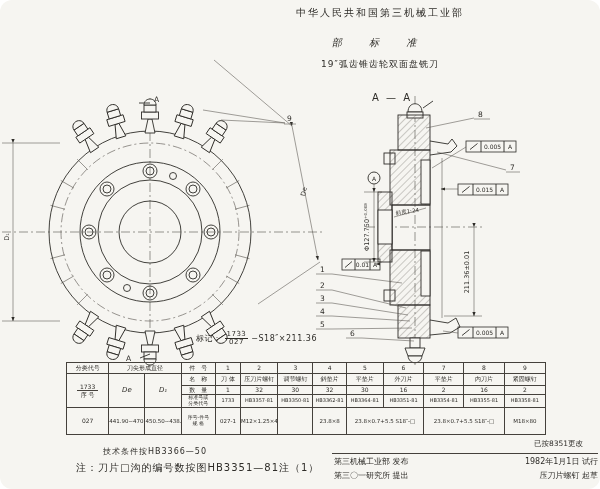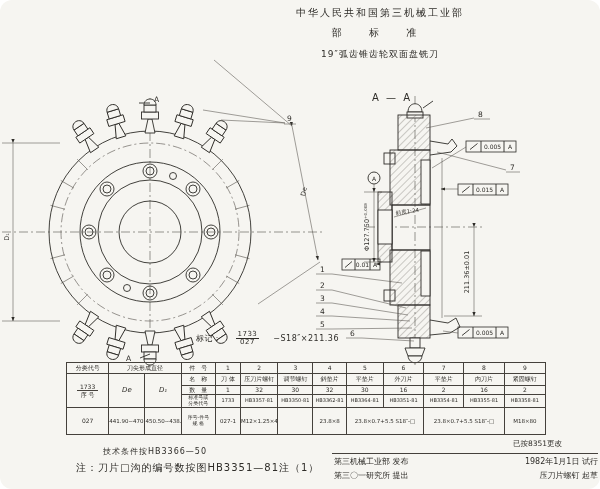--- a/index.html
+++ b/index.html
@@ -1,58 +1,58 @@
 <!DOCTYPE html>
 <html><head>
 <meta charset="utf-8">
 <style>
   html,body{margin:0;padding:0;}
   .page{position:relative;width:600px;height:489px;background:#f6f5f1;color:#2e2c28;
         font-family:"DejaVu Sans",sans-serif;overflow:hidden;border-radius:12px;}
   
   .hdr{position:absolute;left:240px;top:6px;width:280px;text-align:center;}
   .hdr .l1{font-size:10px;letter-spacing:2px;}
-  .hdr .l2{font-size:10px;letter-spacing:12px;margin-top:6px;}
+  .hdr .l2{font-size:10px;letter-spacing:12px;margin-top:16px;font-style:italic;}
   .hdr .l3{font-size:9px;letter-spacing:1px;margin-top:8px;}
   .stamp{position:absolute;left:523px;top:18px;width:70px;border:1px dashed #5a5650;
          font-size:7.5px;text-align:center;}
   .stamp .r1{padding:3px 1px;border-bottom:1px dashed #5a5650;letter-spacing:1px;}
   .stamp .r2{padding:3px 1px;}
   
   svg.draw{position:absolute;left:0;top:0;}
   svg text{font-family:"DejaVu Sans",sans-serif;fill:#2e2c28;}
   .ln{stroke:#2e2c28;stroke-width:0.9;fill:none;}
   .thin{stroke:#55514b;stroke-width:0.55;fill:none;}
   .cl{stroke:#55514b;stroke-width:0.6;fill:none;stroke-dasharray:9 3 2 3;}
   .hat{fill:url(#hatch);stroke:#2e2c28;stroke-width:0.9;}
   .paper{fill:#f6f5f1;}
   .fr{fill:none;stroke:#2e2c28;stroke-width:0.8;}
   .tf{font-size:6px;}
   .dim{font-size:6.5px;}
   .co{font-size:7.5px;}
   
   .marking{position:absolute;left:196px;top:331px;font-size:8px;letter-spacing:0.5px;
-           display:flex;align-items:center;gap:14px;}
+           display:flex;align-items:center;gap:3px;}
   .frac{display:inline-flex;flex-direction:column;text-align:center;font-size:7px;line-height:1.05;}
   .frac .t{border-bottom:1px solid #2e2c28;padding:0 2px;}
   
   table.parts{position:absolute;left:66px;top:362px;border-collapse:collapse;table-layout:fixed;
               width:480px;font-size:6px;text-align:center;}
   table.parts td{border:1px solid #45413c;padding:0;line-height:1.15;overflow:hidden;
                  white-space:nowrap;}
   td.ital{font-style:italic;font-size:7px;}
   td.std{font-size:5px;}
   td.spec{font-size:5.5px;}
   td.lb2{font-size:5px;line-height:1.1;}
   .tfr{display:inline-flex;flex-direction:column;line-height:1.2;font-size:6px;}
   .tfr .t{border-bottom:1px solid #45413c;padding:0 3px;}
   
   .tech{position:absolute;left:103px;top:446px;font-size:8px;letter-spacing:1px;}
   .note{position:absolute;left:76px;top:461px;font-size:10px;letter-spacing:1px;}
-  .rev{position:absolute;left:513px;top:439px;font-size:7.5px;}
+  .rev{position:absolute;left:534px;top:439px;font-size:7.5px;}
   .footer{position:absolute;left:332px;top:453px;width:266px;border-top:1px solid #45413c;
           font-size:8px;}
   .footer .row{display:flex;justify-content:space-between;padding:2px 0 1px 2px;}
 </style>
 </head>
 <body>
 
 <div class="page">
 
   <div class="hdr">

